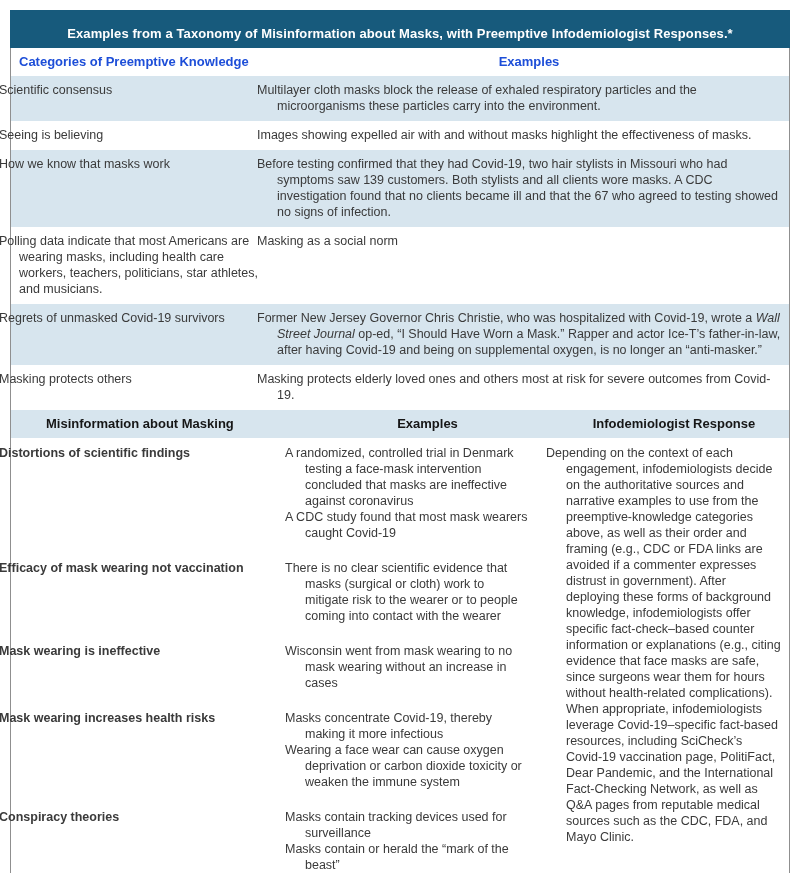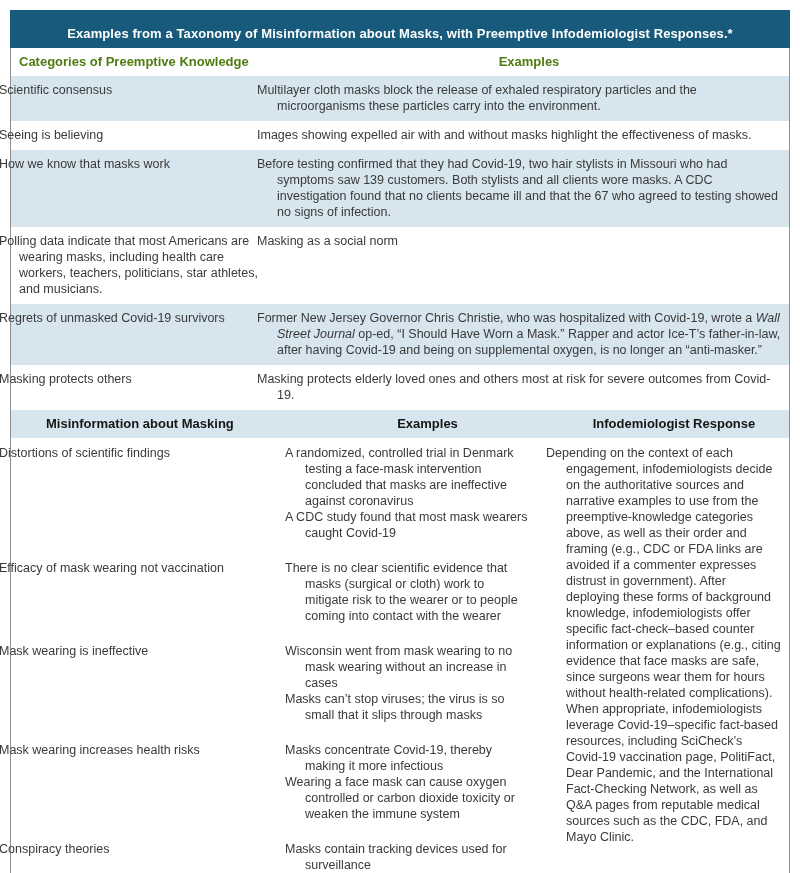--- a/index.html
+++ b/index.html
@@ -28,37 +28,37 @@
     border-bottom: 2px solid var(--border, #8f8f8f);
     font-size: 12.5px; line-height: 16px;
   }
 
   
   .grid2 { display: grid; grid-template-columns: 258px 1fr; }
   .grid3 { display: grid; grid-template-columns: 258px 263px 1fr; padding-left: 27px; }
 
   .hrow { background: #ffffff; }
   .hrow .hcell {
-    font-size: 13px; font-weight: bold; color: #4d7c0f;
+    font-size: 13px; font-weight: bold; color: #1d4ed8;
     padding: 6px 8px 6px 8px;
   }
   .hrow2 { background: var(--row-shade, #d7e5ee); }
   .hrow2 .hcell { font-size: 13px; font-weight: bold; color: #161616; padding: 6px 8px; }
   .center { text-align: center; }
 
   .row .cell { padding: 6px 8px 7px 8px; }
   .row.alt { background: var(--row-shade, #d7e5ee); }
 
   .hang { padding-left: 28px; text-indent: -20px; }
   .cat { padding-right: 20px; }
   .it { font-style: italic; }
 
   
   .s2body { display: grid; grid-template-columns: 258px 263px 1fr; background: #ffffff; }
-  .s2cat { grid-column: 1; padding: 7px 14px 12px 8px; }
+  .s2cat { grid-column: 1; padding: 7px 14px 12px 8px; font-weight: bold; }
   .s2ex  { grid-column: 2; padding: 7px 4px 12px 8px; }
   .s2resp { grid-column: 3; grid-row: 1 / span 5; padding: 7px 8px 10px 6px; }
   .s2ex p, .s2resp p { margin: 0; }
 </style>
 </head>
 <body>
 
 <div class="wrap">
 
   <div class="titlebar">Examples from a Taxonomy of Misinformation about Masks, with Preemptive Infodemiologist Responses.*</div>
@@ -119,27 +119,26 @@
       </div>
 
       <div class="s2cat hang">Efficacy of mask wearing not vaccination</div>
       <div class="s2ex">
         <p class="hang">There is no clear scientific evidence that masks (surgical or cloth) work to mitigate risk to the wearer or to people coming into contact with the wearer</p>
       </div>
 
       <div class="s2cat hang">Mask wearing is ineffective</div>
       <div class="s2ex">
         <p class="hang">Wisconsin went from mask wearing to no mask wearing without an increase in cases</p>
-        <p class="hang">Masks can’t stop viruses; the virus is so small that it slips through masks</p>
       </div>
 
       <div class="s2cat hang">Mask wearing increases health risks</div>
       <div class="s2ex">
         <p class="hang">Masks concentrate Covid-19, thereby making it more infectious</p>
-        <p class="hang">Wearing a face mask can cause oxygen controlled or carbon dioxide toxicity or weaken the immune system</p>
+        <p class="hang">Wearing a face wear can cause oxygen deprivation or carbon dioxide toxicity or weaken the immune system</p>
       </div>
 
       <div class="s2cat hang">Conspiracy theories</div>
       <div class="s2ex">
         <p class="hang">Masks contain tracking devices used for surveillance</p>
         <p class="hang">Masks contain or herald the “mark of the beast”</p>
       </div>
 
     </div>
   </div>

